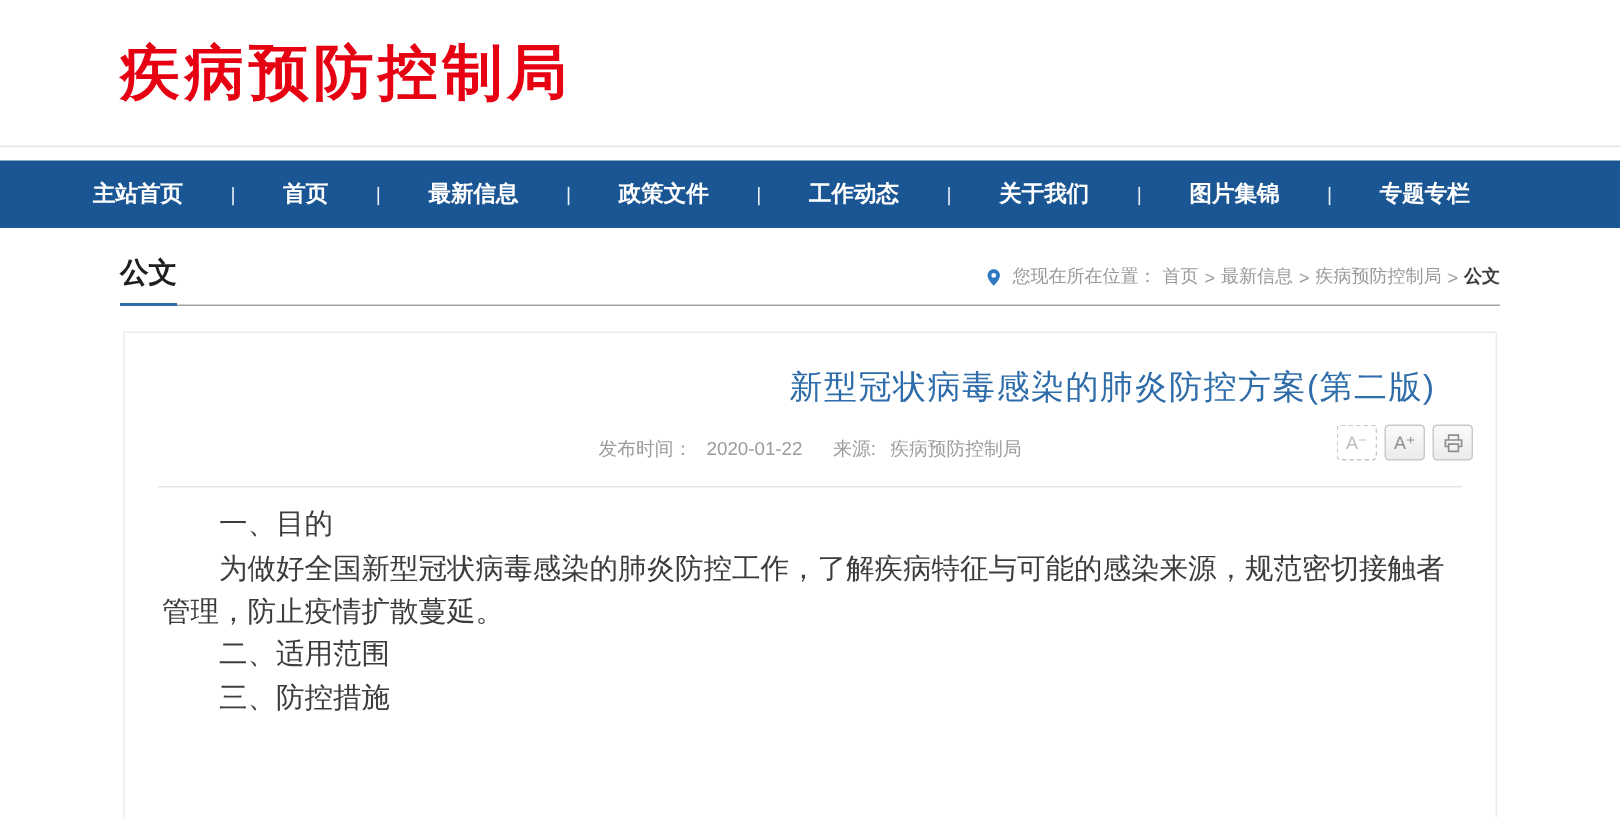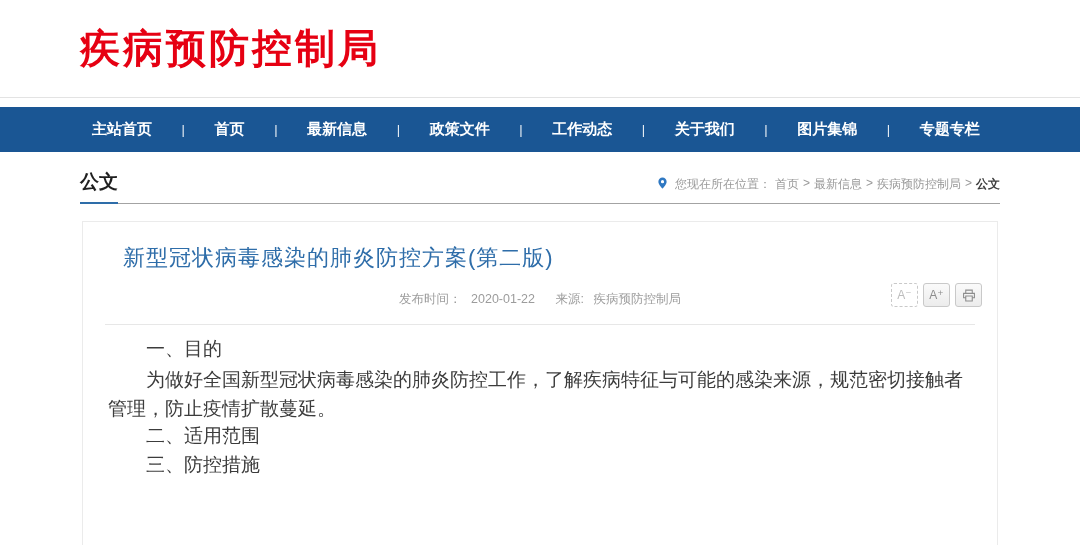--- a/index.html
+++ b/index.html
@@ -26,21 +26,21 @@
     cursor: pointer;
   }
 
   
   .main-nav {
     margin-top: 9px;
     height: 45px;
     background: #1a5694;
     display: flex; align-items: center;
     justify-content: space-between;
-    padding: 0 100px 0 92px;
+    padding: 0 100px 0 62px;
   }
   .nav-item {
     color: #ffffff; font-size: 15px; font-weight: bold;
     text-decoration: none; white-space: nowrap; cursor: pointer;
   }
   .nav-sep { color: rgba(255,255,255,0.9); font-size: 13px; }
 
   
   .tab-row {
     margin: 17px 80px 0 80px;
@@ -50,38 +50,38 @@
   }
   .tab-current {
     font-size: 19px; font-weight: bold; color: #1f1f1f;
     padding-bottom: 7px;
     border-bottom: 2px solid #2e6da9;
     margin-bottom: -1px;
     cursor: pointer;
   }
   .breadcrumb {
     font-size: 12px; color: #999;
-    display: flex; gap: 4px;
+    display: flex; align-items: center; gap: 4px;
     padding-bottom: 10px;
   }
   .breadcrumb a { color: #999; text-decoration: none; cursor: pointer; }
   .breadcrumb .crumb-current { color: #3d3d3d; font-weight: bold; }
   .pin-icon { width: 11px; height: 14px; display: inline-block; margin-right: 3px; }
 
   
   .article-panel {
     margin: 17px 82px 0 82px;
     width: 916px;
     height: 520px;
     border: 1px solid #ebebeb;
     position: relative;
     background: #fff;
   }
   .article-title {
-    text-align: left;
+    text-align: right;
     color: #2e6da9;
     font-size: 22px;
     font-weight: normal;
     margin: 21px 40px 0 40px;
     letter-spacing: 1px;
   }
   .article-meta {
     text-align: center;
     color: #9c9c9c;
     font-size: 12.5px;

